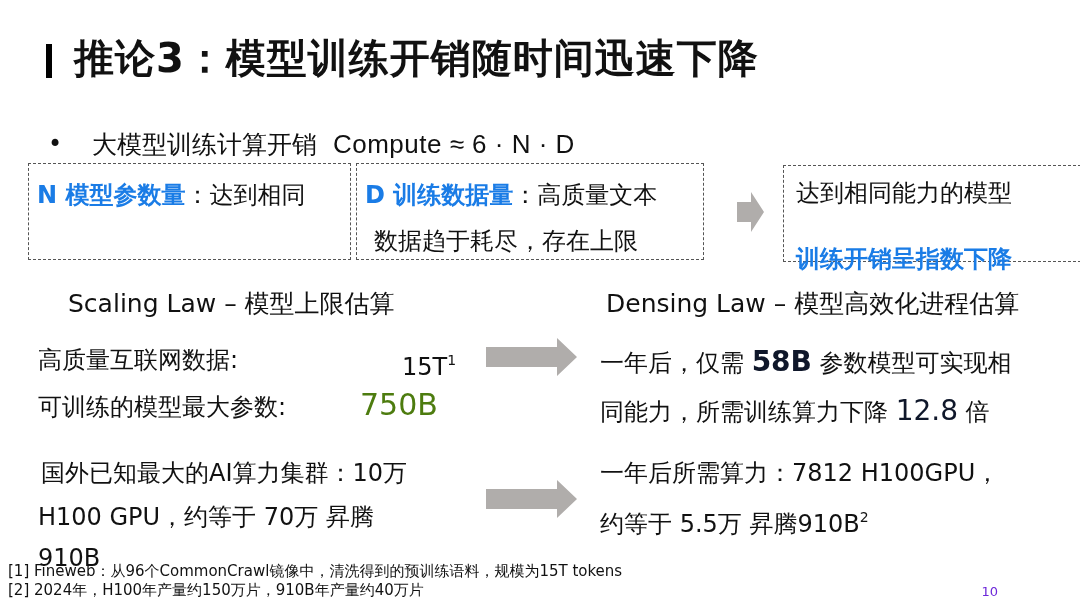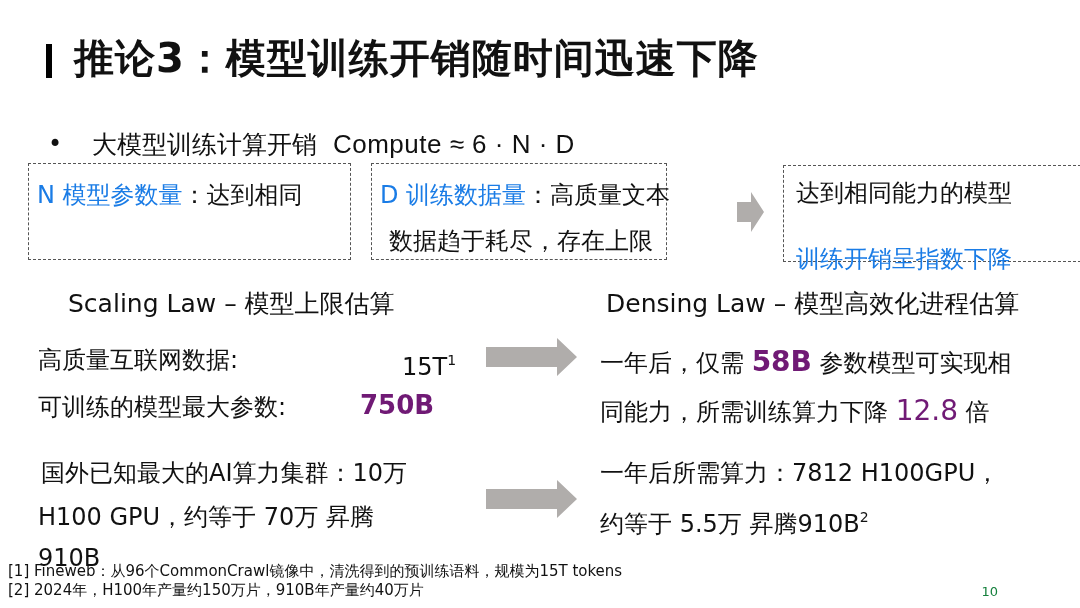--- a/index.html
+++ b/index.html
@@ -9,49 +9,49 @@
       font-family: "DejaVu Sans", "Liberation Sans", sans-serif;
     }
     .abs { position: absolute; white-space: nowrap; }
     .title-bar { left: 46px; top: 44px; width: 6px; height: 34px; background: #000; }
     .title { left: 74px; top: 30px; font-size: 40px; font-weight: bold; letter-spacing: 1px; line-height: 56px; }
     .bullet-dot { left: 48px; top: 128px; font-size: 24px; line-height: 32px; }
     .bullet-text { left: 92px; top: 128px; font-size: 25px; line-height: 32px; }
     .dbox { position: absolute; border: 1.5px dashed #555; box-sizing: border-box; }
     .dbox .line { position: absolute; left: 8px; font-size: 24px; line-height: 34px; white-space: nowrap; }
     .blue { color: #1a7ce6; }
-    .bold { font-weight: normal; }
+    .bold { font-weight: bold; }
     .arrow-small { position: absolute; left: 737px; top: 192px; }
     .section-head { font-size: 25px; line-height: 34px; }
     .row { font-size: 24px; line-height: 34px; }
-    .big-blue { color: #701a75; font-size: 26px; font-weight: bold; }
-    .mid-blue { color: #701a75; font-size: 28px; font-weight: bold; }
+    .big-blue { color: #4d7c0f; font-size: 30px; font-weight: normal; }
+    .mid-blue { color: #0f172a; font-size: 28px; font-weight: bold; }
     sup { font-size: 14px; vertical-align: 10px; }
     .arrow-big { position: absolute; }
     .footnote { font-size: 15px; line-height: 19px; left: 8px; }
-    .page-num { right: 82px; top: 584px; font-size: 13px; color: #15803d; }
+    .page-num { right: 82px; top: 584px; font-size: 13px; color: #6d28d9; }
   </style>
 </head>
 <body>
 
 <div class="abs title-bar"></div>
 <div class="abs title">推论3：模型训练开销随时间迅速下降</div>
 
 <div class="abs bullet-dot">•</div>
 <div class="abs bullet-text">
   <span>大模型训练计算开销</span>&nbsp;&nbsp;<span style="font-family:'Liberation Sans',sans-serif;font-size:26px;letter-spacing:0.5px;">Compute ≈ 6 · N · D</span>
 </div>
 
 <div class="dbox" style="left:28px;top:163px;width:323px;height:97px;">
   <div class="line" style="top:14px;">
     <span class="blue bold">N 模型参数量</span><span>：达到相同</span>
   </div>
 </div>
 
-<div class="dbox" style="left:371px;top:163px;width:296px;height:97px;">
+<div class="dbox" style="left:356px;top:163px;width:348px;height:97px;">
   <div class="line" style="top:14px;">
     <span class="blue bold">D 训练数据量</span><span>：高质量文本</span>
   </div>
   <div class="line" style="top:60px;margin-left:9px;">数据趋于耗尽，存在上限</div>
 </div>
 
 <svg class="arrow-small" width="28" height="40" viewBox="0 0 28 40">
   <polygon points="0,10 14,10 14,0 27,20 14,40 14,30 0,30" fill="#b0adab"></polygon>
 </svg>
 

